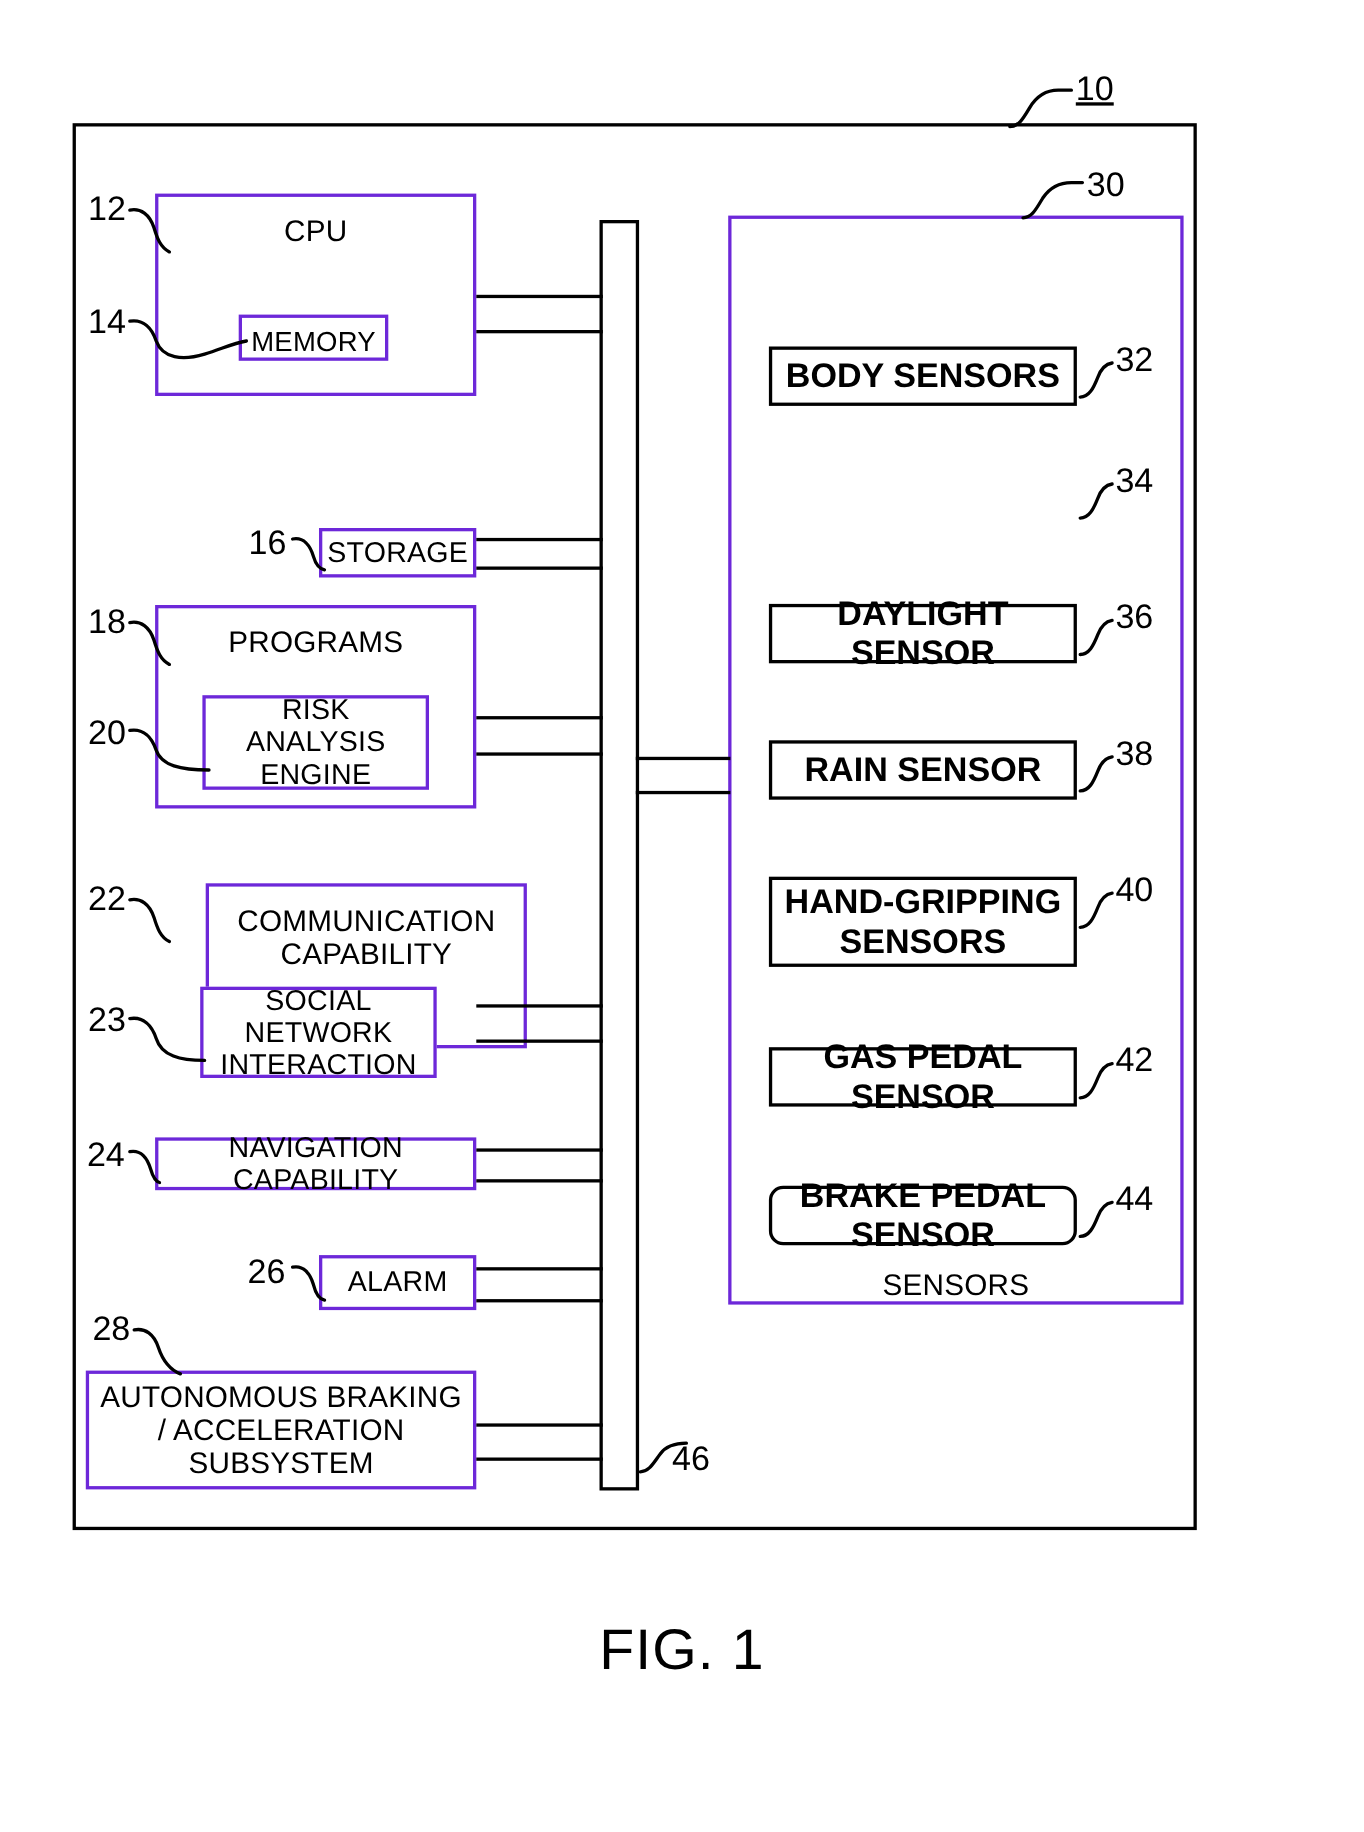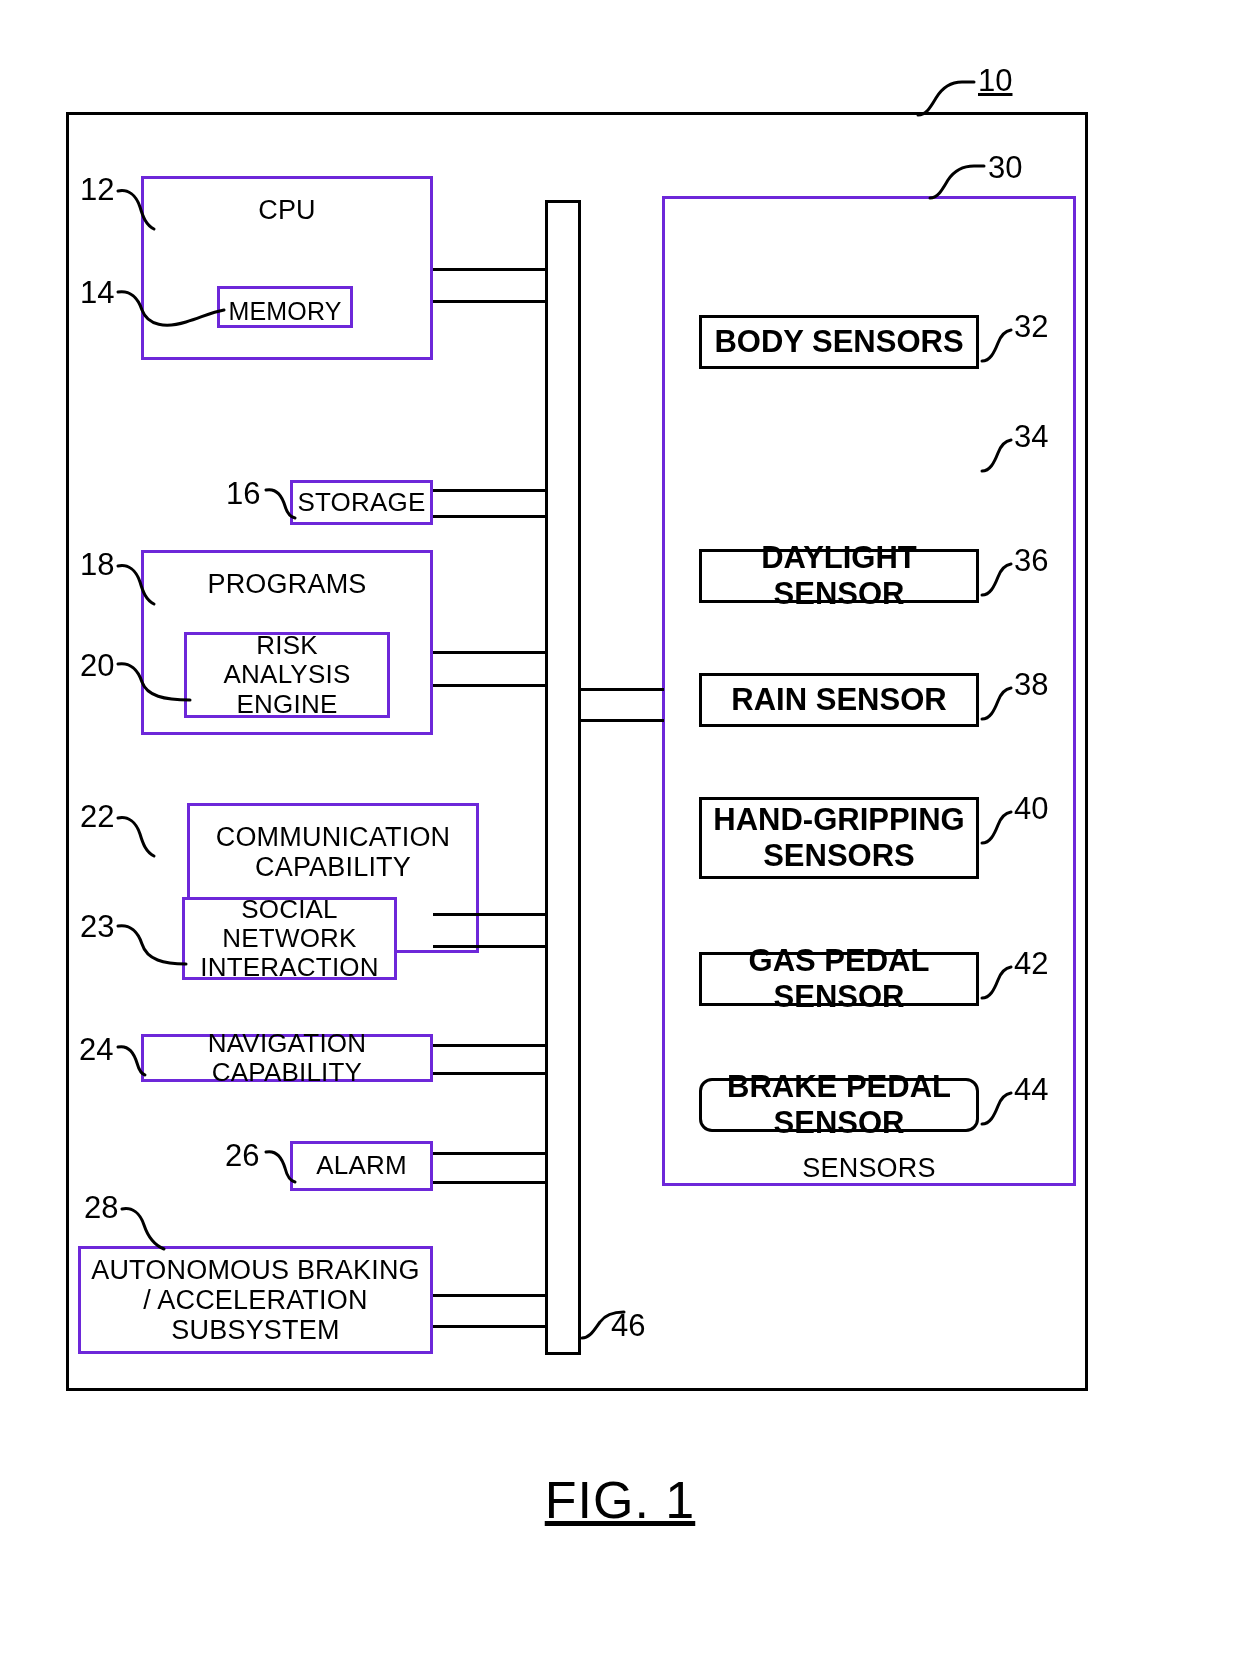--- a/index.html
+++ b/index.html
@@ -94,21 +94,20 @@
     stroke-linecap: round;
   }
 
   
   .fig-caption {
     position: absolute;
     width: 100%;
     text-align: center;
     font-size: 52px;
     letter-spacing: 1px;
-    text-decoration: underline;
   }
   .t25 { font-size: 25px; align-items: flex-end; }
   .t26 { font-size: 26px; }
   .t27 { font-size: 27px; }
 </style>
 </head>
 <body>
 
 <div id="figure-root">
 

